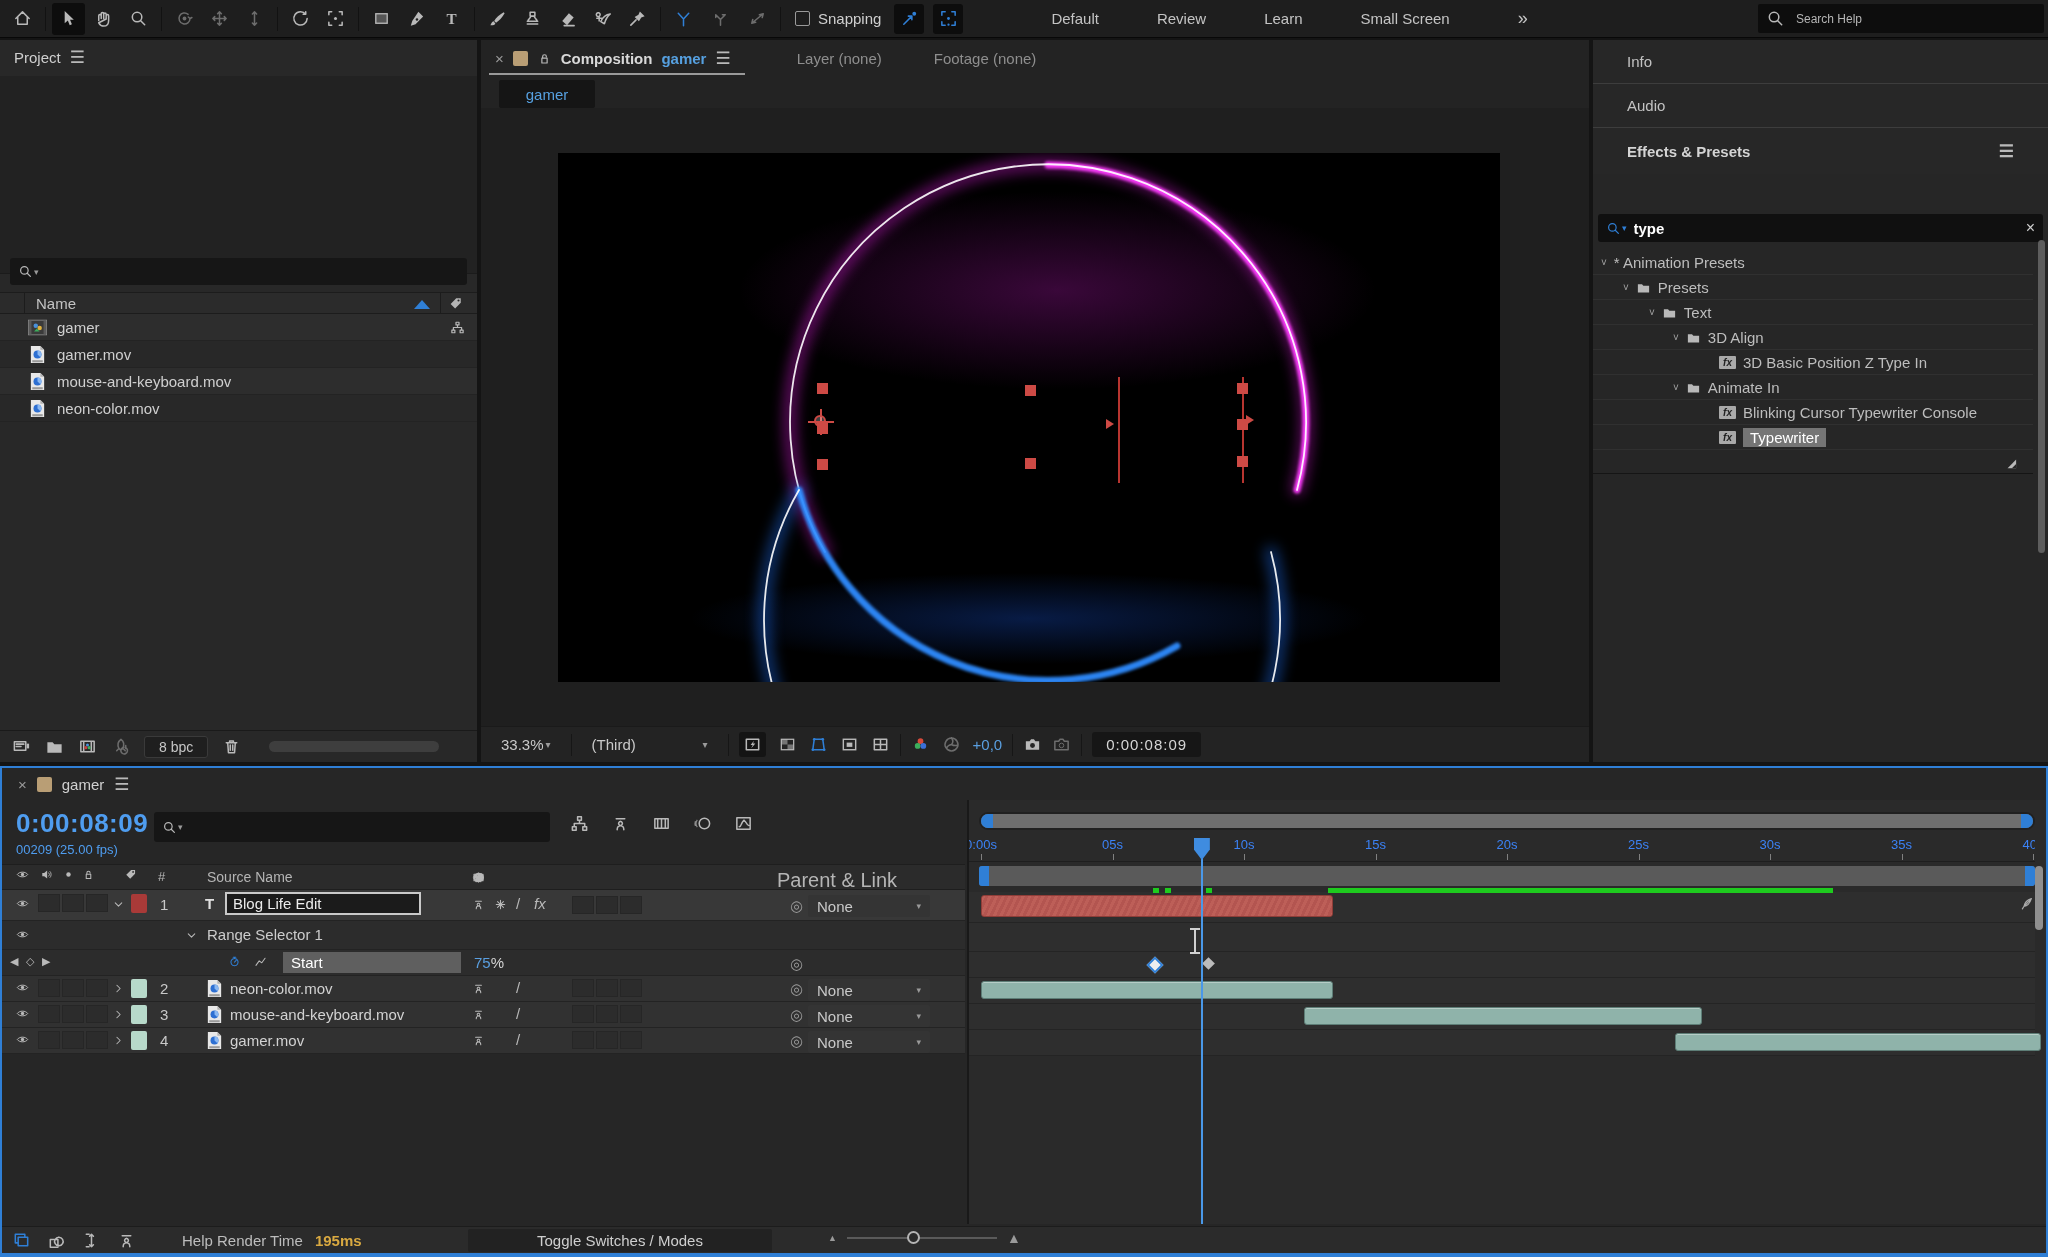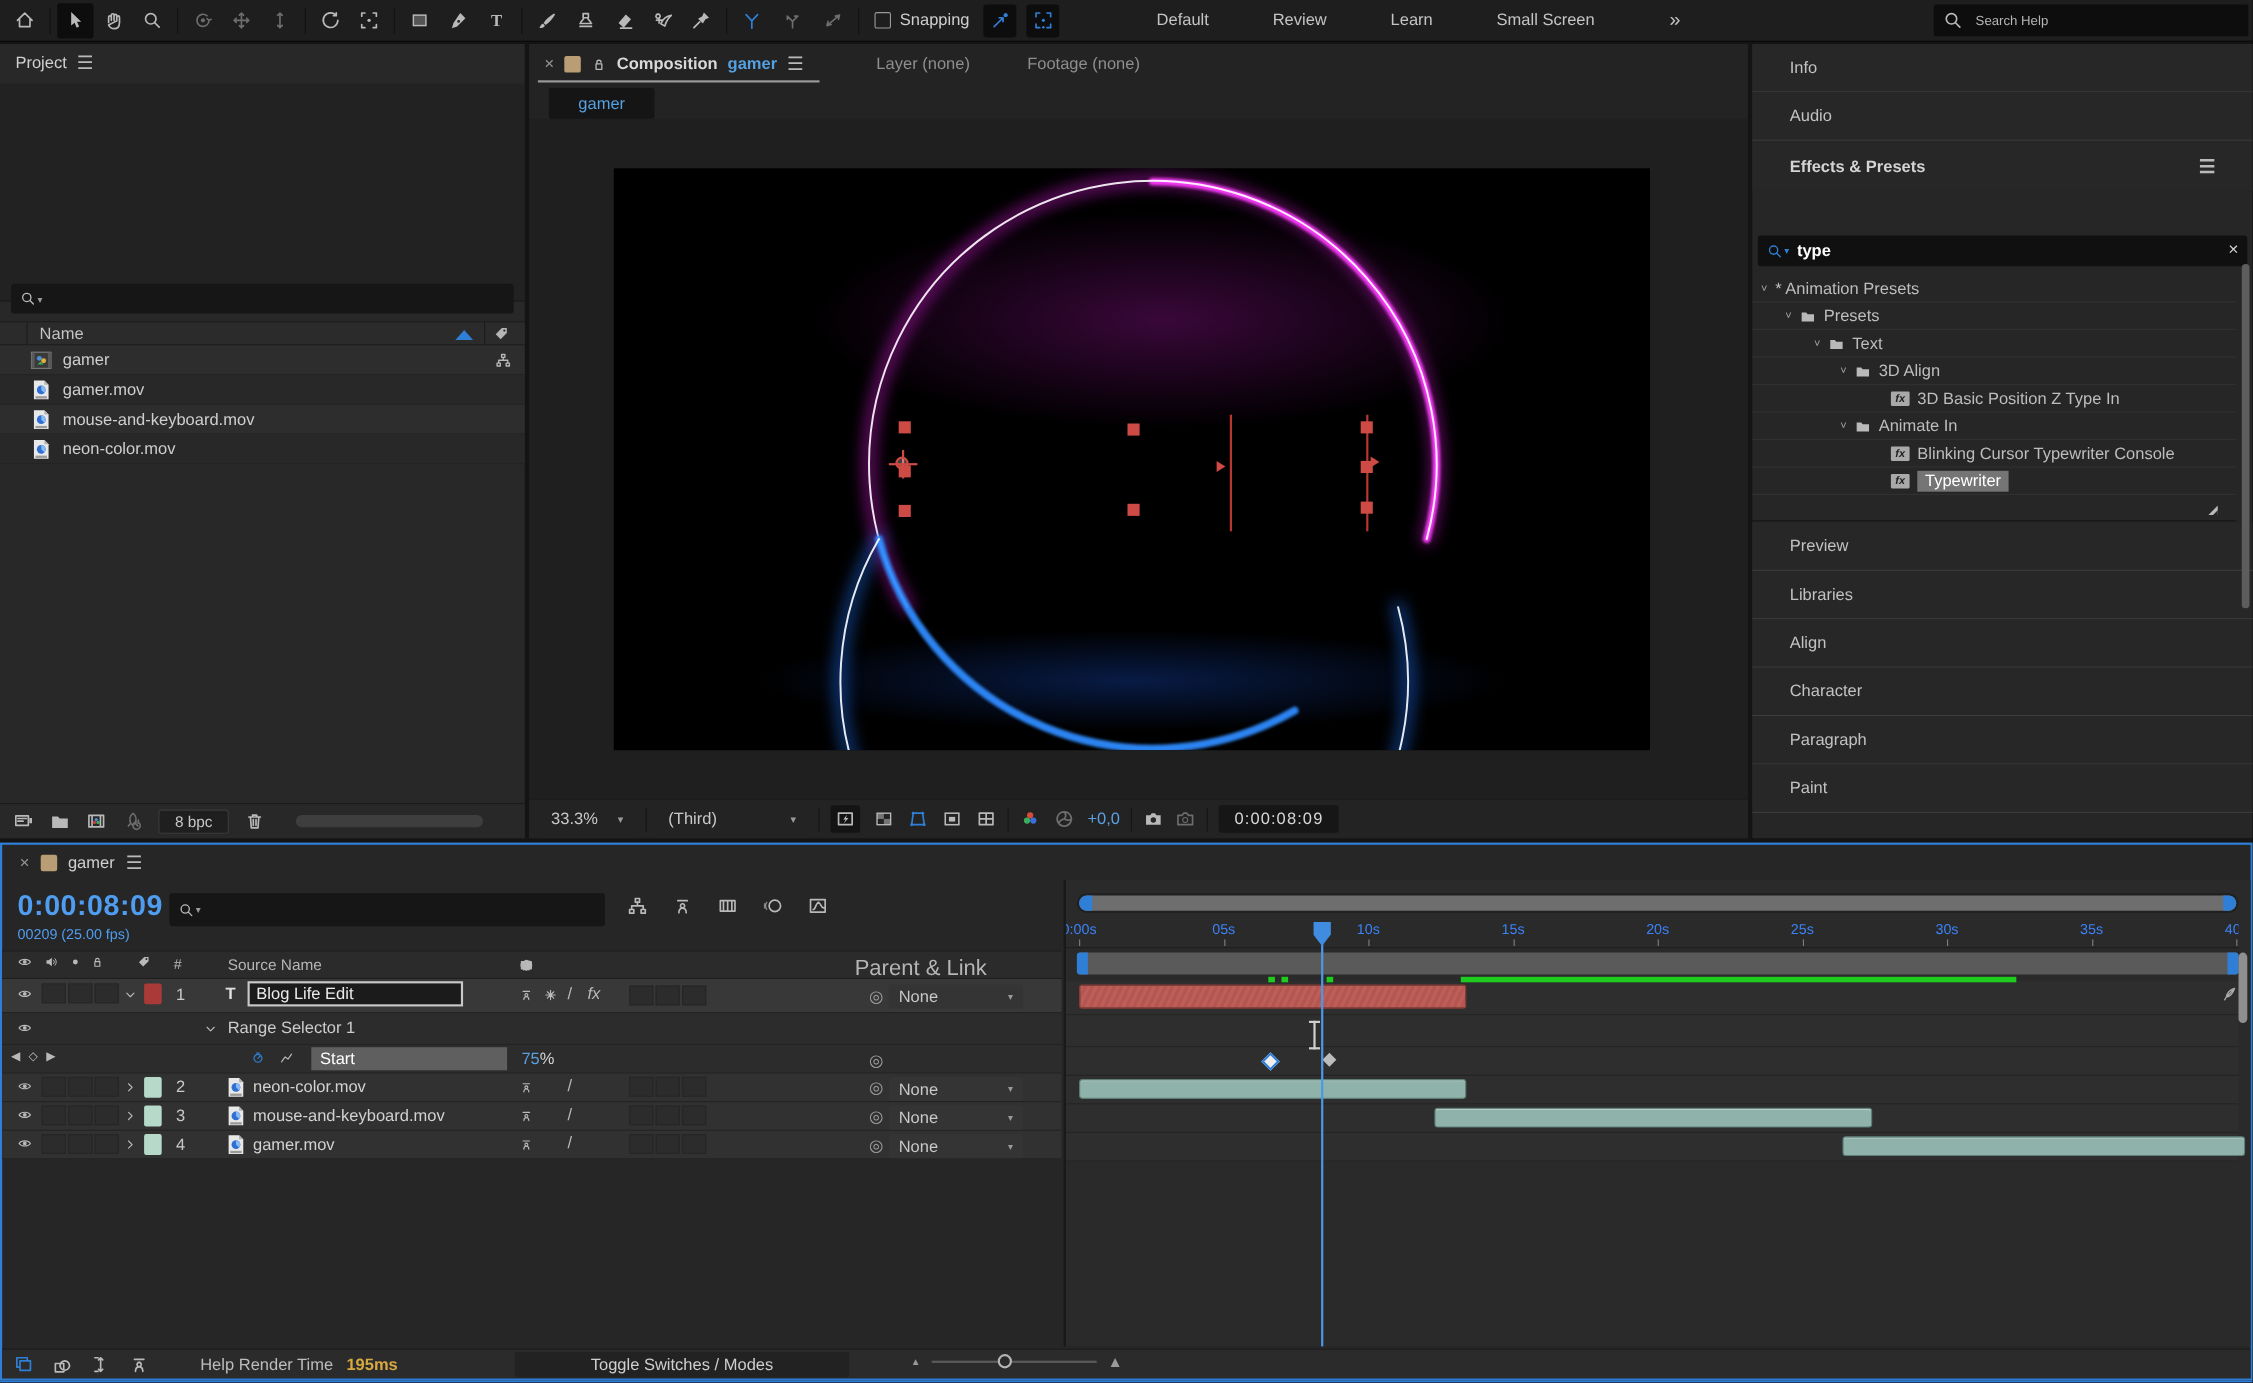--- a/index.html
+++ b/index.html
@@ -82,21 +82,21 @@
   .rh{position:absolute;width:11px;height:11px;background:#cd4a45}
   .rline{position:absolute;width:2px;background:#b83530}
   .anchor-x{position:absolute;left:250px;top:256px;width:26px;height:26px}
   .anchor-x:before,.anchor-x:after{content:"";position:absolute;background:#cd4a45}
   .anchor-x:before{left:12px;top:0;width:2px;height:26px}
   .anchor-x:after{left:0;top:12px;width:26px;height:2px}
   .anchor-ring{position:absolute;left:6px;top:6px;width:12px;height:12px;border:2px solid #cd4a45;border-radius:50%;background:rgba(255,255,255,.25)}
   .rtri{position:absolute;width:0;height:0;border-top:5px solid transparent;border-bottom:5px solid transparent;border-left:8px solid #cd4a45}
   .cfoot{position:absolute;left:0;bottom:0;width:1108px;height:36px;background:#232323;
          border-top:1px solid #1a1a1a;display:flex;align-items:center;gap:10px;padding:0 10px}
-  .dd{height:26px;background:#232323;display:flex;align-items:center;gap:18px;padding:0 10px;color:#c9c9c9}
+  .dd{height:26px;background:#232323;display:flex;align-items:center;gap:2px;padding:0 10px;color:#c9c9c9}
   .dd .ddc{font-size:10px}
   .vsep{width:1px;height:22px;background:#161616}
   .cfo-ic{display:flex;align-items:center;gap:12px}
   .tc-box{background:#161616;border-radius:3px;padding:4px 14px;color:#d6d6d6;letter-spacing:1px}
   .plus00{color:#5a9fe0}
   .presschip{background:#141414;border-radius:3px;padding:3px 4px}
   
   #rightp{left:1593px;top:40px;width:455px;height:722px;background:#262626}
   .rp-row{height:44px;border-bottom:1px solid #3d3d3d;display:flex;align-items:center;padding:0 34px;color:#c2c2c2;background:#272727}
   .rp-head{height:46px;display:flex;align-items:center;justify-content:space-between;padding:0 34px 0 34px;color:#d4d4d4;font-weight:bold;background:#272727}
@@ -716,40 +716,20 @@
         </div>
       </div>
     <div class="corner-strip">
       <span class="icon">
           <svg viewBox="0 0 20 20">
             <path d="M17 8 V17 H8 Z" fill="currentColor"></path>
             <path d="M17 12.5 V17 H12.5 Z" fill="#262626"></path>
           </svg>
         </span>
     </div>
-    <div class="rp-bottom" id="rp-bottom">
-        <div class="rp-row">
-          <span>Preview</span>
-        </div>
-        <div class="rp-row">
-          <span>Libraries</span>
-        </div>
-        <div class="rp-row">
-          <span>Align</span>
-        </div>
-        <div class="rp-row">
-          <span>Character</span>
-        </div>
-        <div class="rp-row">
-          <span>Paragraph</span>
-        </div>
-        <div class="rp-row">
-          <span>Paint</span>
-        </div>
-      </div>
     <div class="rp-scroll"></div>
   </div>
 
   <div class="panel" id="timeline">
     <div class="tl-inner">
       <div class="tl-tab">
         <span class="closex">×</span>
         <span class="beige"></span>
         <span>gamer</span>
         <span class="menu-glyph">☰</span>

